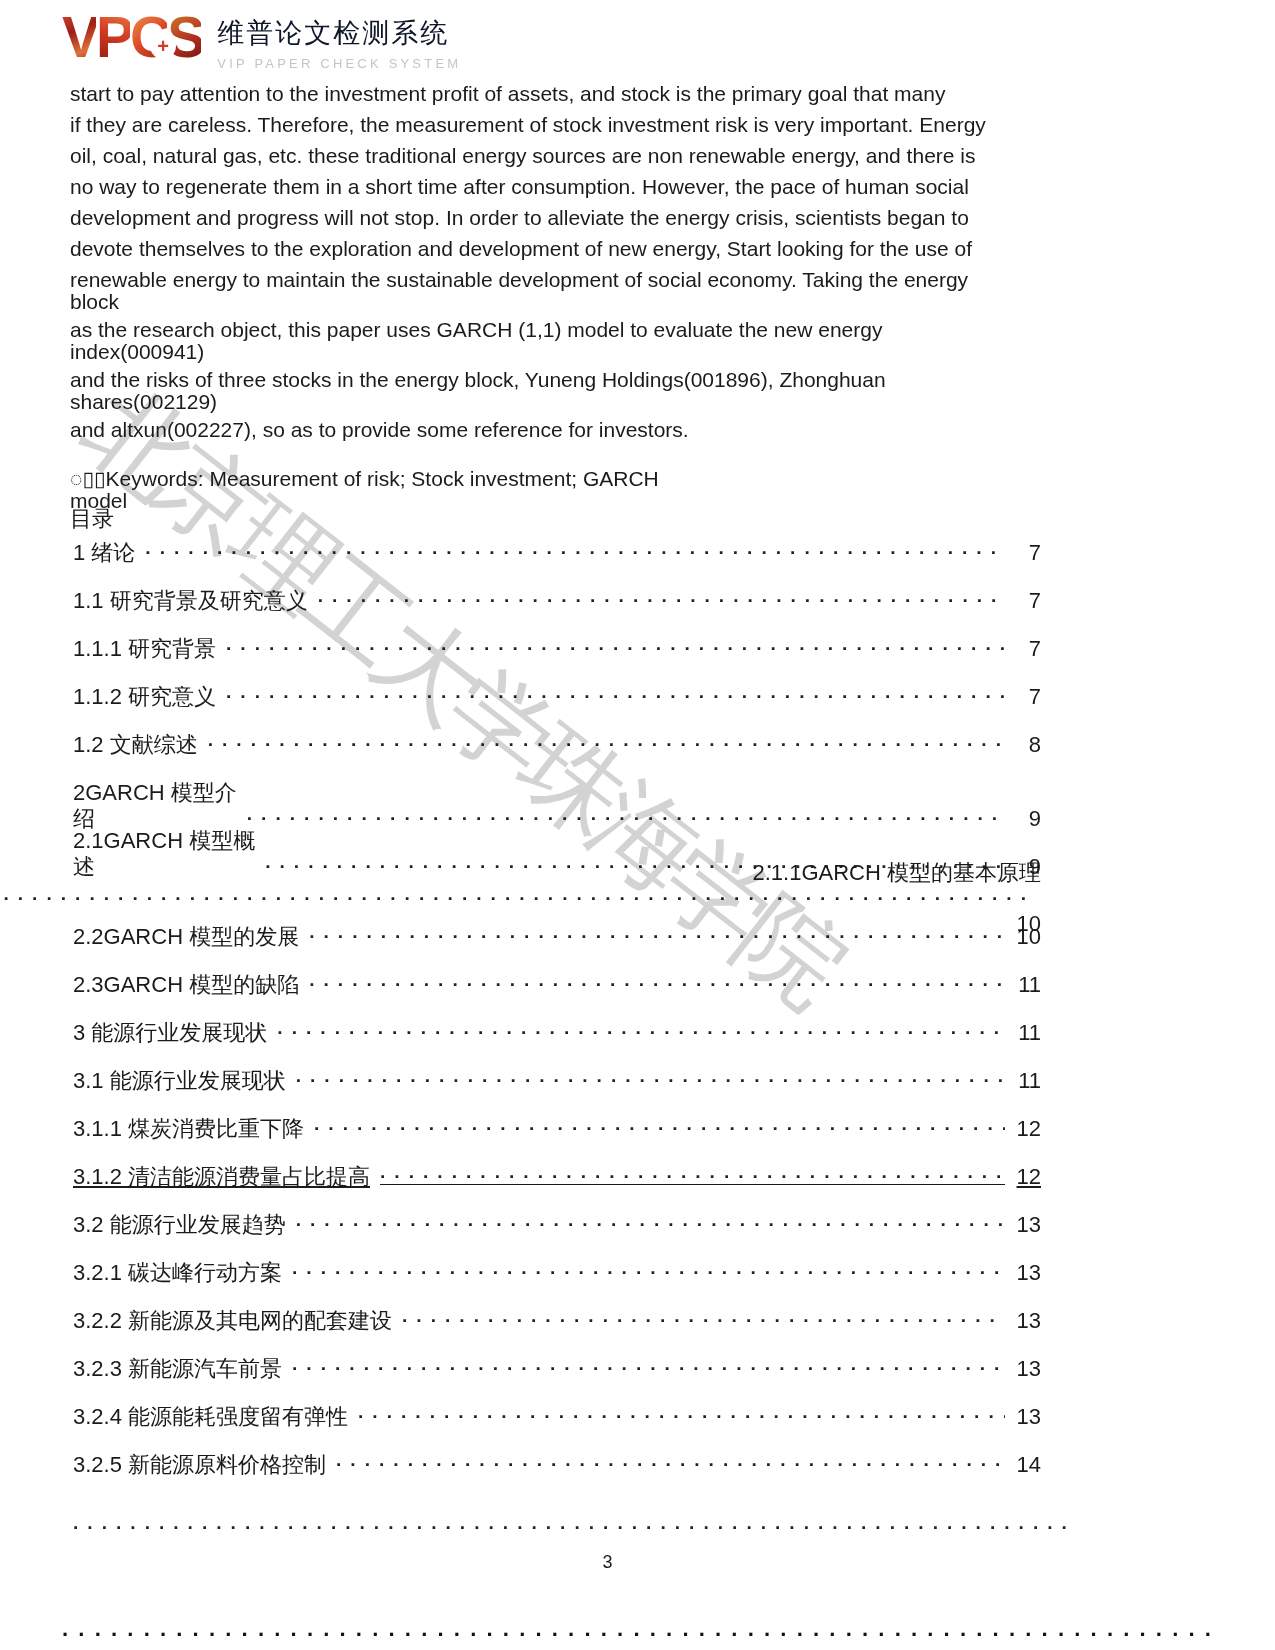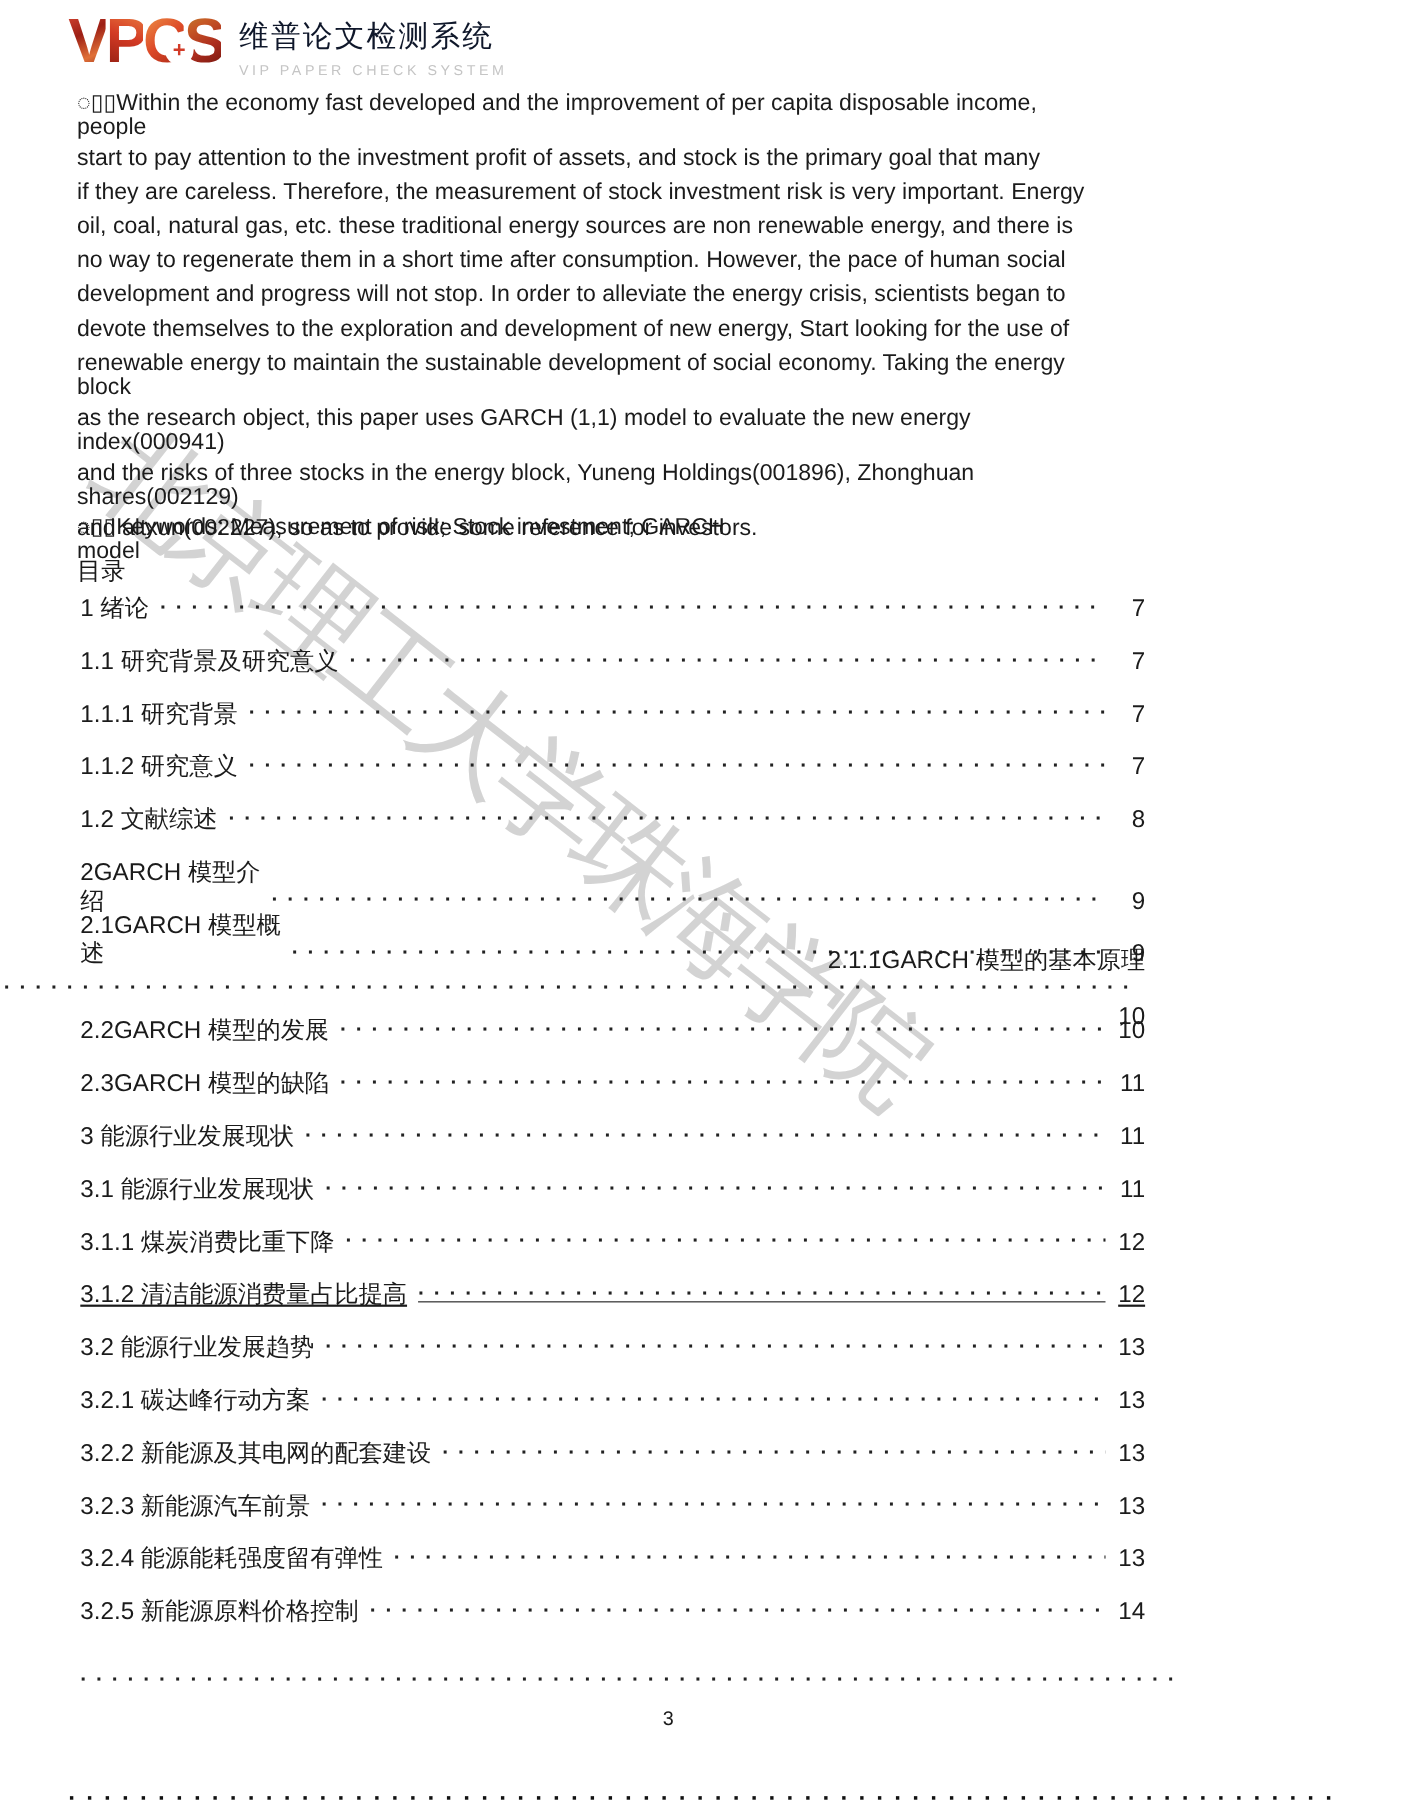--- a/index.html
+++ b/index.html
@@ -69,24 +69,20 @@
       <span class="ll ll-0">V</span><span class="ll ll-1">P</span><span class="ll ll-2">C</span><span class="ll ll-3">S</span>
       <span class="plus-badge">+</span>
     </div>
     <div class="logo-text">
       <div class="logo-cn">维普论文检测系统</div>
       <div class="logo-en">VIP PAPER CHECK SYSTEM</div>
     </div>
   </div>
 
   <div class="abstract" id="abstract">
-      <div class="para wrapped">
-        <div>◌▯▯Within the economy fast developed and the improvement of per capita disposable income,</div>
-        <div>people</div>
-      </div>
       <div class="para">
         <div>start to pay attention to the investment profit of assets, and stock is the primary goal that many</div>
       </div>
       <div class="para">
         <div>if they are careless. Therefore, the measurement of stock investment risk is very important. Energy</div>
       </div>
       <div class="para">
         <div>oil, coal, natural gas, etc. these traditional energy sources are non renewable energy, and there is</div>
       </div>
       <div class="para">

